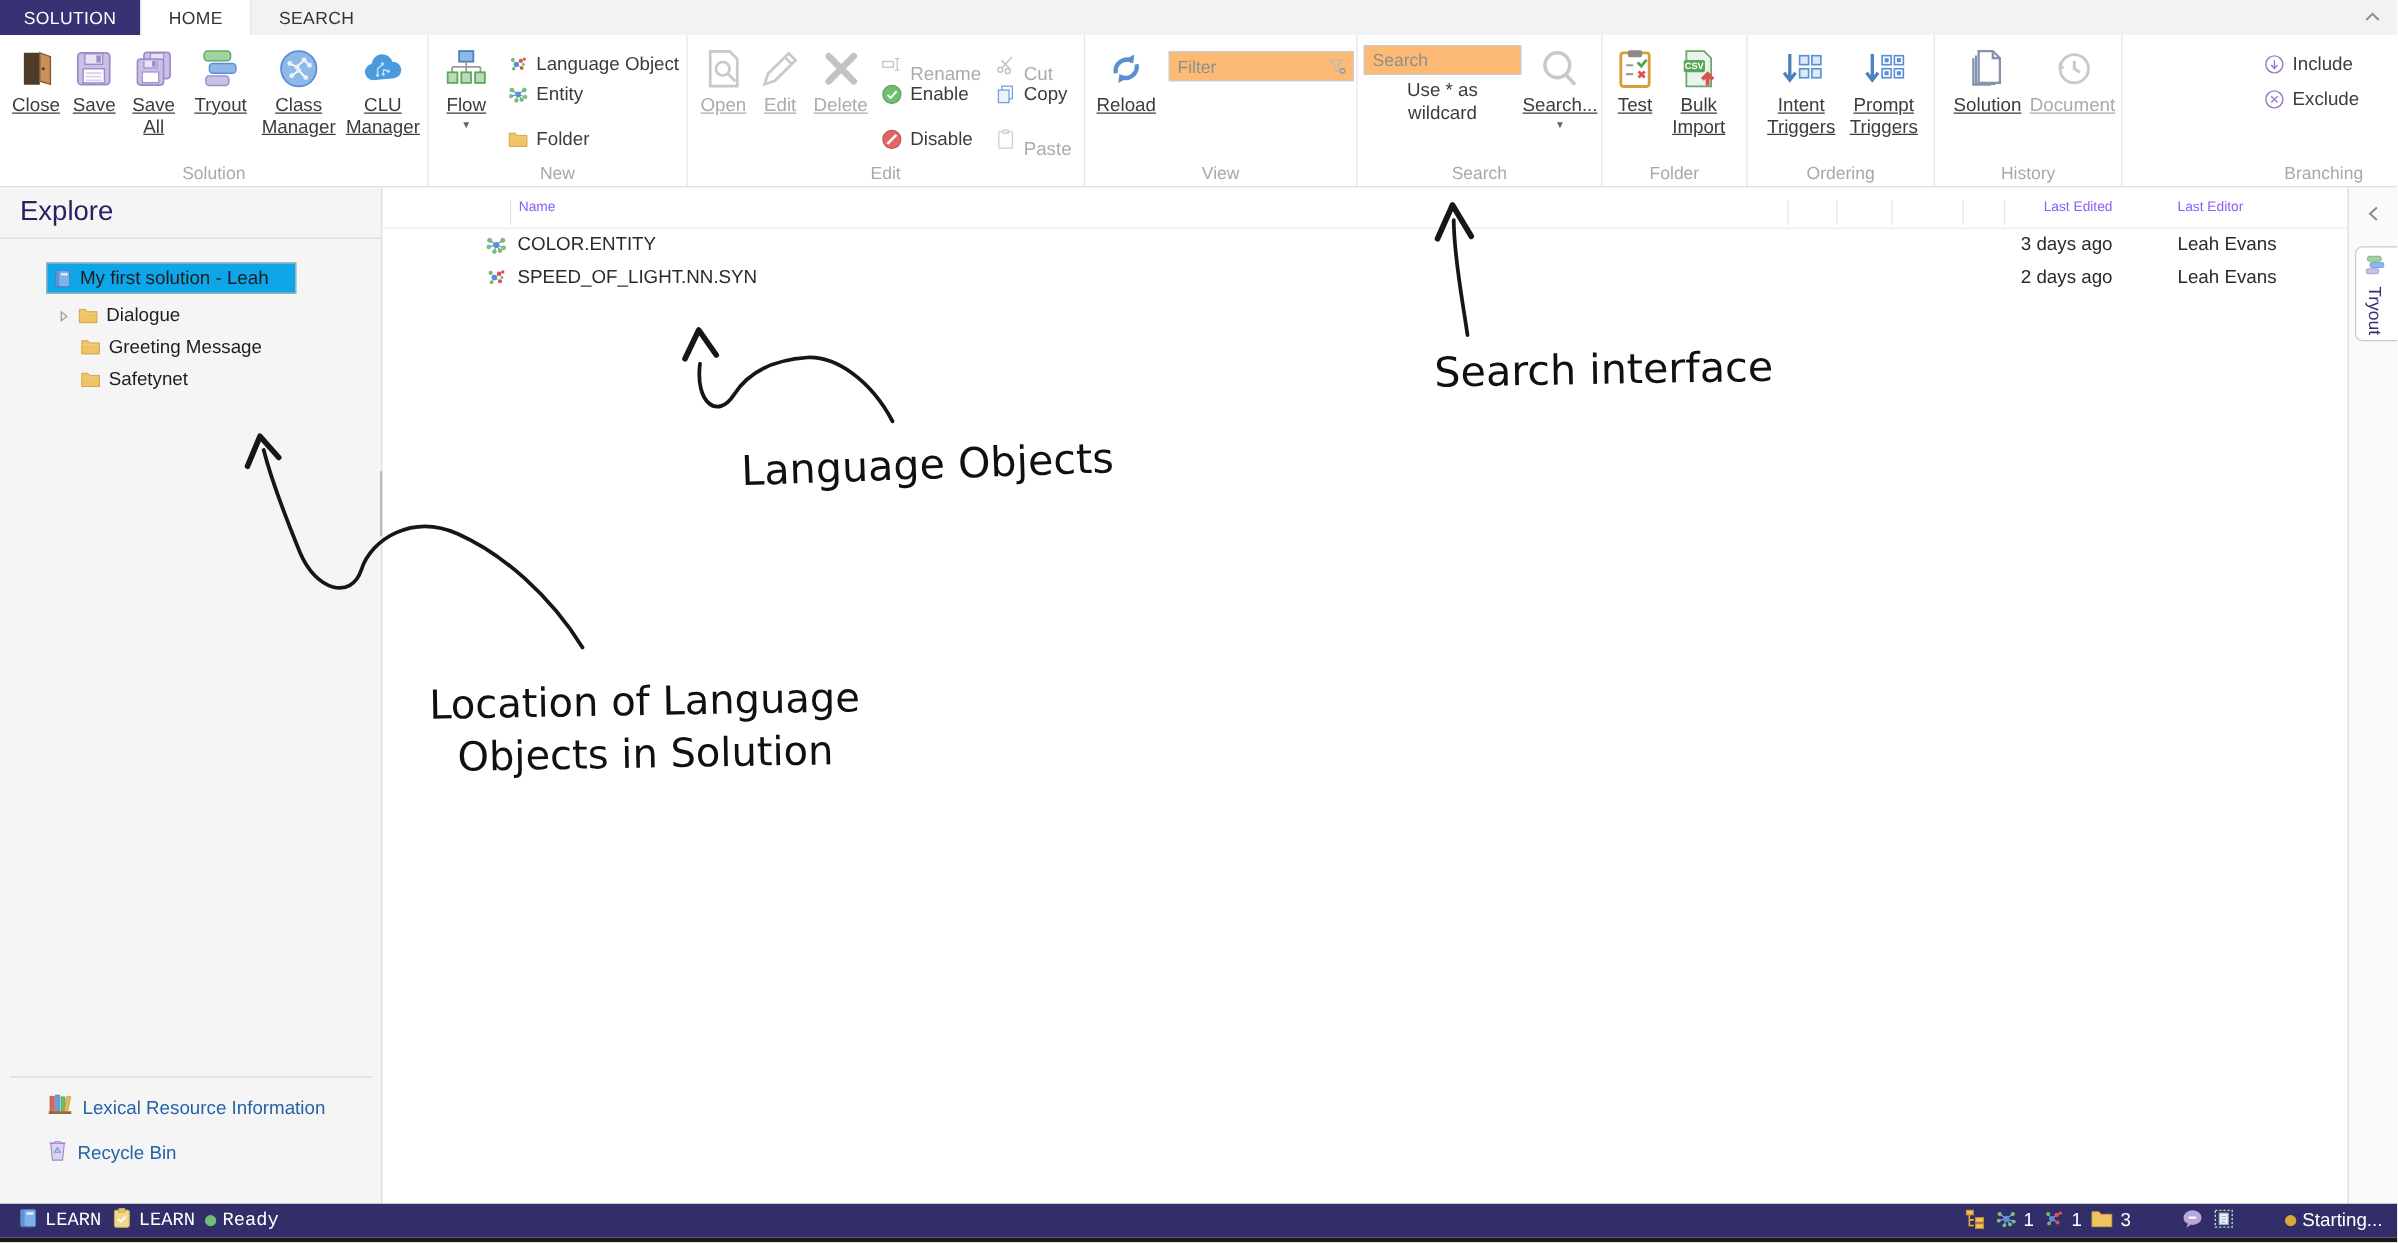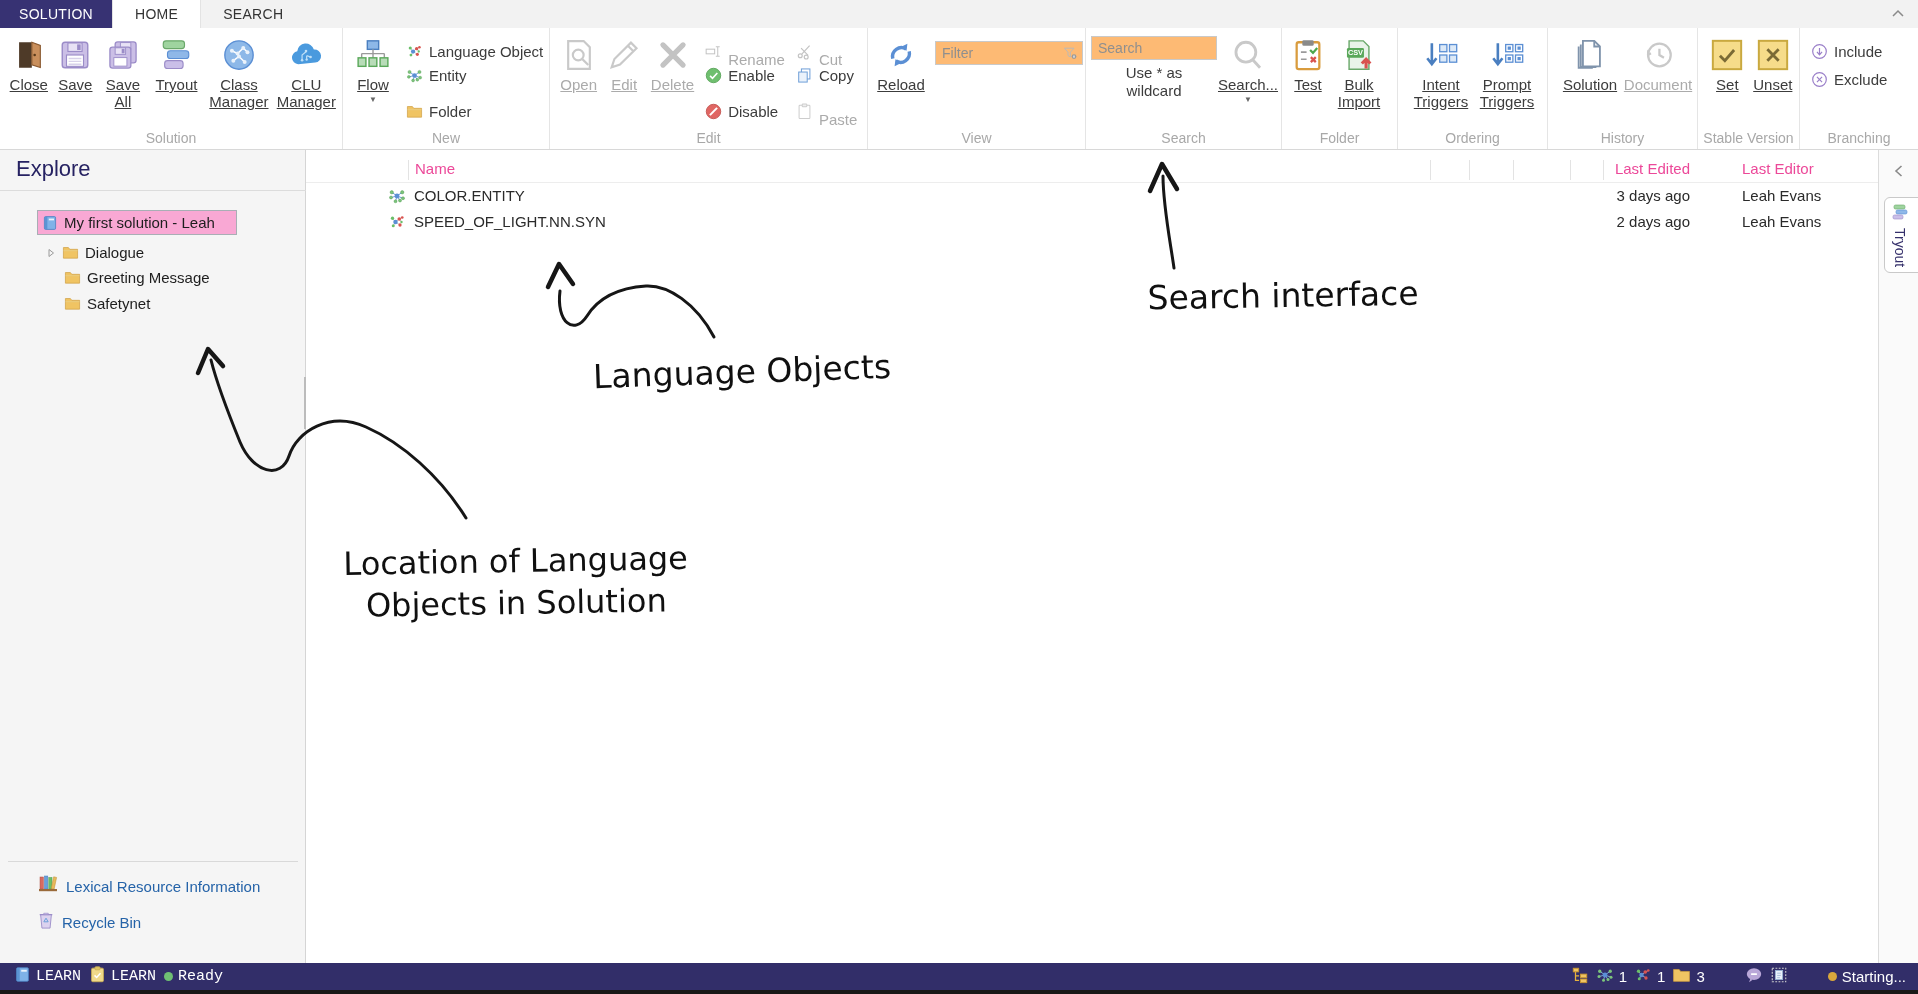--- a/index.html
+++ b/index.html
@@ -38,35 +38,35 @@
   .filter-wrap{position:relative;margin:8px 0 0 6px;}
   .filter-wrap svg{position:absolute;right:5px;top:4px;width:16px;height:16px;}
   .hint{font-size:15px;color:#3c3c3c;text-align:center;line-height:18px;width:100px;margin:4px auto 0;}
 
   
   .explorer{position:absolute;left:0;top:150px;width:306px;height:813px;background:#f5f5f5;
             border-right:1px solid #d5d5d5;box-sizing:border-box;}
   .explore-title{position:absolute;left:16px;top:6px;font-size:22px;color:#262262;}
   .explore-divider{position:absolute;left:0;top:40px;width:306px;height:1px;background:#dcdcdc;}
   .tree{position:absolute;left:0;top:54px;width:306px;}
-  .tree-root{position:absolute;left:37px;top:6px;width:200px;height:25px;background:#f9a8d4;
+  .tree-root{position:absolute;left:37px;top:6px;width:200px;height:25px;background:#0ea5e9;
              border:1px solid #a9aeb5;box-sizing:border-box;display:flex;align-items:center;gap:6px;padding-left:4px;}
   .tree-root .tlabel{font-size:15px;color:#1e1e1e;}
   .tree-item{position:absolute;left:46px;height:25px;display:flex;align-items:center;gap:6px;}
   .tree-item .tlabel{font-size:15px;color:#1e1e1e;}
   .ticon svg{display:block;}
   .splitter-handle{position:absolute;left:304px;top:377px;width:3px;height:52px;background:#bcbcbc;}
   .panel-links-divider{position:absolute;left:8px;top:711px;width:290px;height:1px;background:#d9d9d9;}
   .panel-link{position:absolute;left:37px;height:22px;display:flex;align-items:center;gap:7px;cursor:pointer;}
   .panel-link .plabel{font-size:15px;color:#2563a8;}
 
   
   .content{position:absolute;left:306px;top:150px;width:1572px;height:813px;background:#fff;}
   .thead{position:absolute;left:0;top:8px;width:1572px;height:24px;border-bottom:1px solid #ededed;}
-  .th{position:absolute;top:2px;font-size:15px;color:#ec4899;}
+  .th{position:absolute;top:2px;font-size:11px;color:#8b5cf6;}
   .hsep{position:absolute;top:2px;width:1px;height:20px;background:#e3e3e3;}
   .trow{position:absolute;left:0;width:1572px;height:26px;cursor:default;}
   .trow .ric{position:absolute;left:82px;top:4px;}
   .trow .ric svg{width:18px;height:18px;display:block;}
   .trow .rname{position:absolute;left:108px;top:4px;font-size:15px;color:#2a2a2a;}
   .trow .redited{position:absolute;left:1214px;top:4px;width:170px;text-align:right;font-size:15px;color:#2a2a2a;}
   .trow .reditor{position:absolute;left:1436px;top:4px;font-size:15px;color:#2a2a2a;}
 
   
   .gutter{position:absolute;left:1878px;top:150px;width:40px;height:813px;background:#fafafa;
@@ -495,43 +495,20 @@
                 <path d="M13 7.5V12l3.2 2"></path>
                 <path d="M5.3 8.5A8 8 0 005 12l2-1.2"></path>
               </svg>
             </span>
           <span class="lbl">Document</span>
         </div>
       </div>
       <div class="glabel">History</div>
     </div>
 
-    <div class="rgroup" style="left:1698px;width:102px">
-      <div class="gbody" style="padding-left:8px">
-        <div class="bigbtn" style="width:40px">
-          <span class="ic">
-              <svg viewBox="0 0 24 24">
-                <rect x="2" y="2" width="20" height="20" fill="#f6dc8a" stroke="#c9a93f" stroke-width="1.4"></rect>
-                <path d="M7 12.5l3.5 3.5L17 8.5" stroke="#7a6a35" stroke-width="2" fill="none"></path>
-              </svg>
-            </span>
-          <span class="lbl">Set</span>
-        </div>
-        <div class="bigbtn" style="width:46px">
-          <span class="ic">
-              <svg viewBox="0 0 24 24">
-                <rect x="2" y="2" width="20" height="20" fill="#f6dc8a" stroke="#c9a93f" stroke-width="1.4"></rect>
-                <path d="M8 8l8 8M16 8l-8 8" stroke="#7a6a35" stroke-width="2" fill="none"></path>
-              </svg>
-            </span>
-          <span class="lbl">Unset</span>
-        </div>
-      </div>
-      <div class="glabel">Stable Version</div>
-    </div>
 
     <div class="rgroup last" style="left:1800px;width:118px">
       <div class="gbody">
         <div class="smallcol" style="margin-left:6px">
           <div class="smallbtn" style="margin-bottom:8px">
             <span class="ic16">
                 <svg viewBox="0 0 20 20" fill="none" stroke="#9a7fc9" stroke-width="1.4">
                   <circle cx="10" cy="10" r="8"></circle>
                   <path d="M10 6v7M7 10.5L10 14l3-3.5"></path>
                 </svg>

